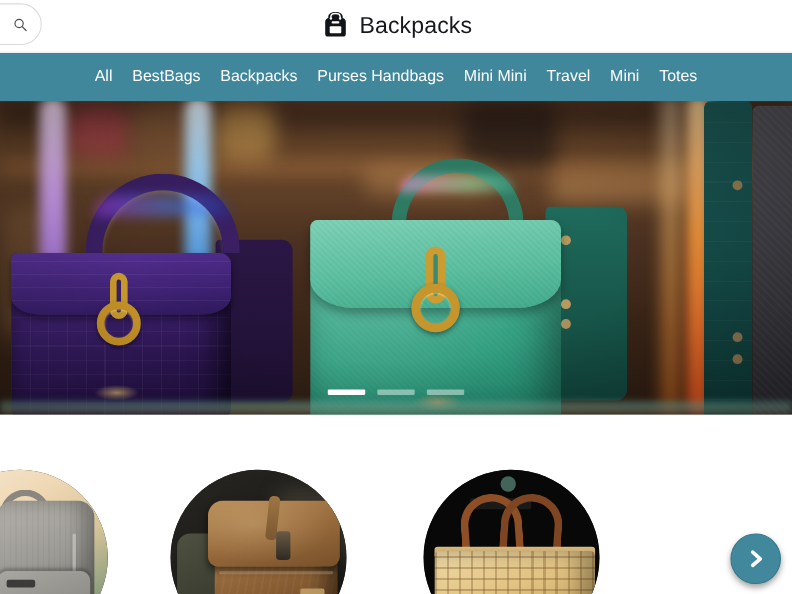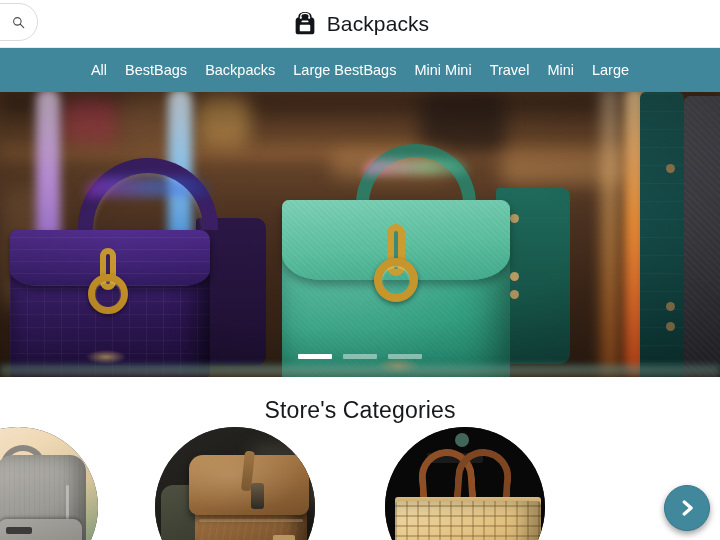--- a/index.html
+++ b/index.html
@@ -453,25 +453,25 @@
       </span>
       <span class="brand-text">Backpacks</span>
     </div>
 
   </div>
 
   <nav class="nav">
     <a class="nav-item">All</a>
     <a class="nav-item">BestBags</a>
     <a class="nav-item">Backpacks</a>
-    <a class="nav-item">Large BestBags</a>
+    <a class="nav-item">Purses Handbags</a>
     <a class="nav-item">Mini Mini</a>
     <a class="nav-item">Travel</a>
     <a class="nav-item">Mini</a>
-    <a class="nav-item">Large</a>
+    <a class="nav-item">Totes</a>
   </nav>
 
   <div class="hero">
     <div class="hero-canvas">
       <div class="bg-wood"></div>
       <div class="bg-shelfB"></div>
       <div class="bg-shelfA"></div>
       <div class="bg-blob bb1"></div>
       <div class="bg-blob bb2"></div>
       <div class="bg-blob bb3"></div>
@@ -514,21 +514,20 @@
     </div>
 
     <div class="carousel-dots">
       <span class="dot active"></span>
       <span class="dot"></span>
       <span class="dot"></span>
     </div>
   </div>
 
   <div class="categories">
-    <div class="cat-title">Store's Categories</div>
 
     <div class="cat-row">
 
       <div class="cat-circle cat-c1">
         <div class="thumb">
           <div class="t1-bg"></div>
 
           <div class="t1-strap"></div>
           <div class="t1-pack"></div>
           <div class="t1-zip"></div>

